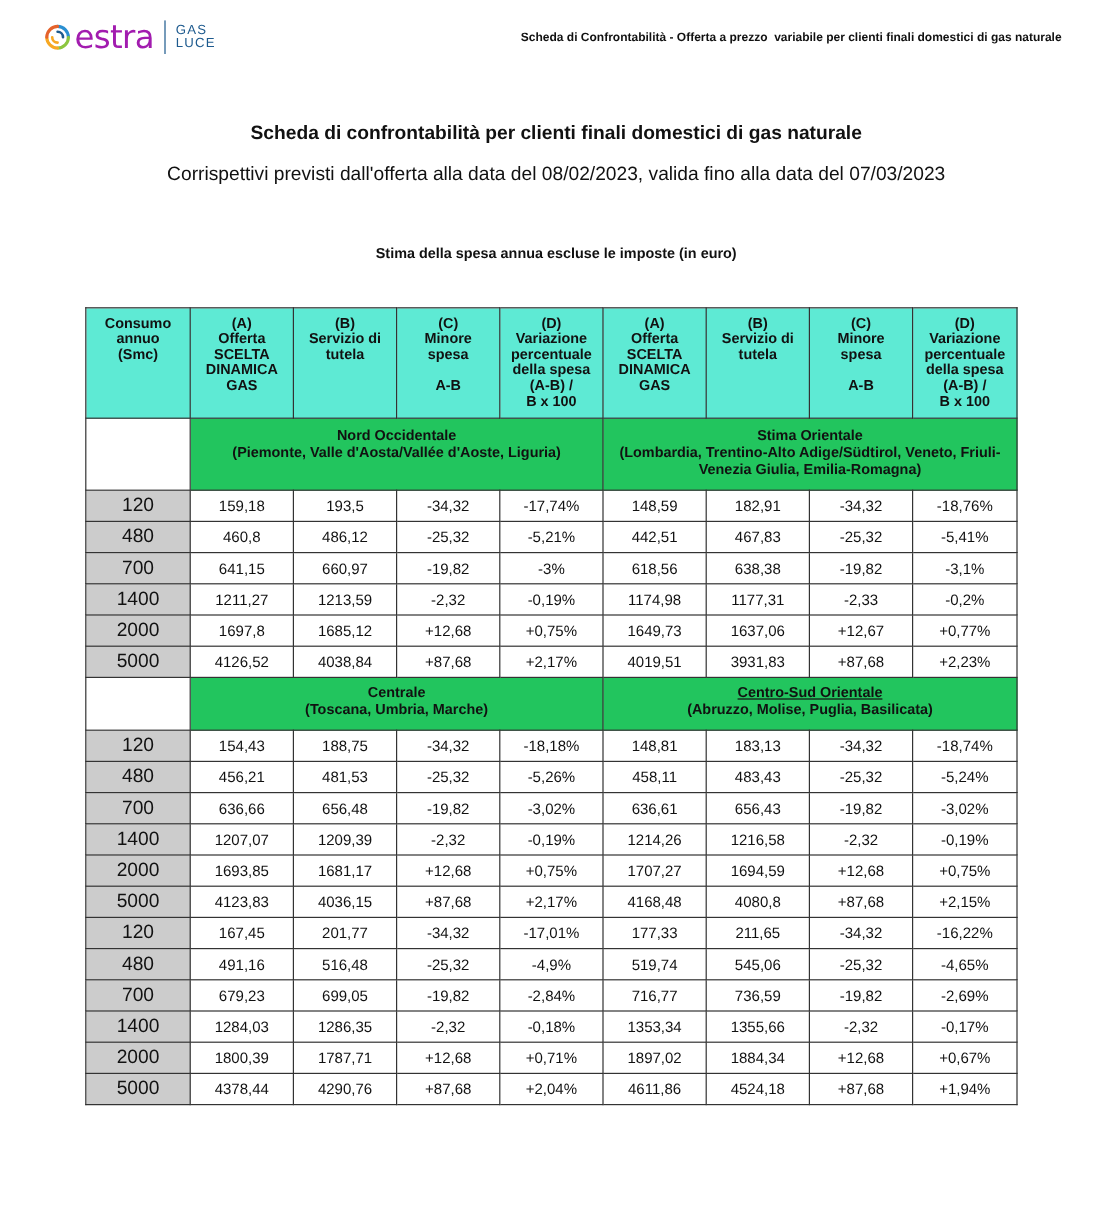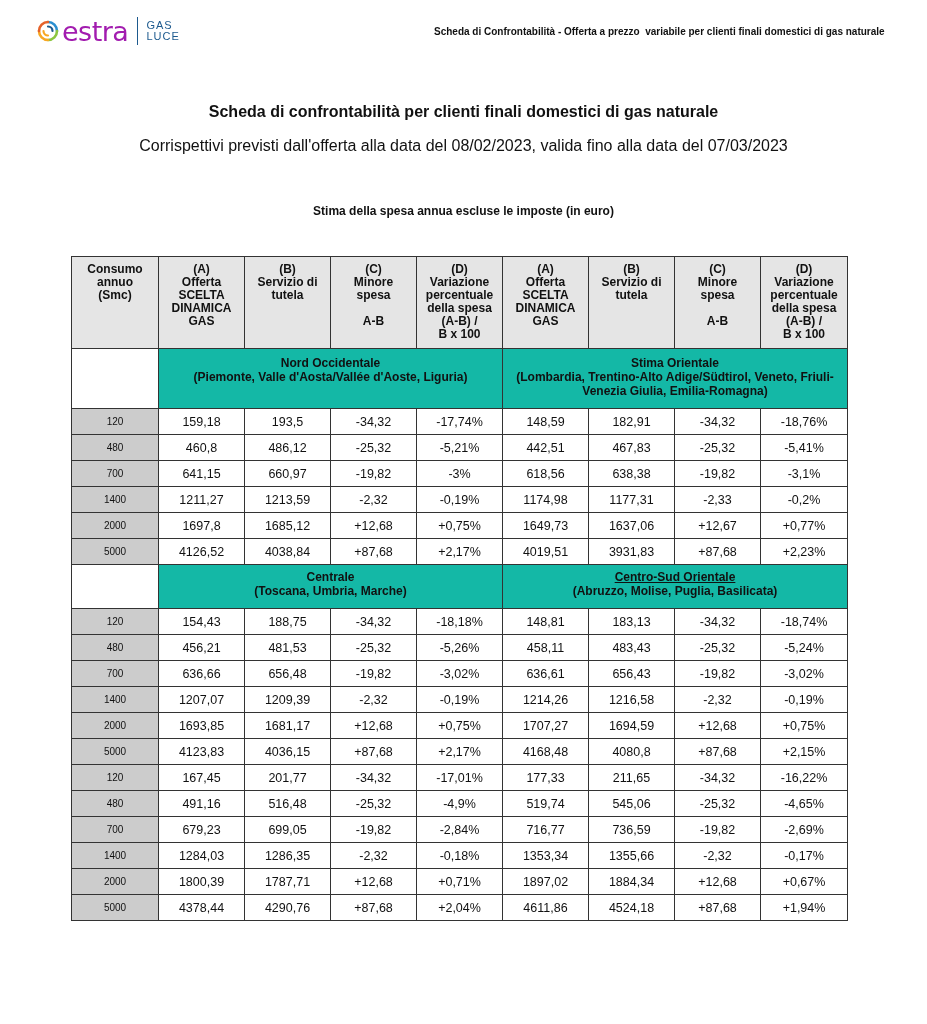--- a/index.html
+++ b/index.html
@@ -14,26 +14,26 @@
   .header-right { position: absolute; left: 434px; top: 26px; font-size: 10px; font-weight: bold; color: #111; white-space: pre; }
 
   .title { position: absolute; left: 0; width: 927px; text-align: center; }
   .t1 { top: 103px; font-size: 16px; font-weight: bold; }
   .t2 { top: 137px; font-size: 16px; }
   .t3 { top: 204px; font-size: 12px; font-weight: bold; }
 
   table.main { position: absolute; left: 71px; top: 256px; width: 776px; border-collapse: collapse; table-layout: fixed; font-size: 12px; }
   table.main td { border: 1px solid #333; text-align: center; padding: 0; }
   .cap { height: 38px; font-weight: bold; font-size: 12px; background: #fff; }
-  .hd { background: #e5e5e5; font-weight: bold; vertical-align: top; height: 85px; line-height: 13px; padding-top: 6px !important; font-size: 12px; }
+  .hd { background: #5eead4; font-weight: bold; vertical-align: top; height: 85px; line-height: 13px; padding-top: 6px !important; font-size: 12px; }
   .hd .sp { display: block; height: 13px; }
-  .reg { background: #14b8a6; font-weight: bold; height: 52px; line-height: 14px; font-size: 12px; vertical-align: top; padding-top: 7px !important; }
+  .reg { background: #22c55e; font-weight: bold; height: 52px; line-height: 14px; font-size: 12px; vertical-align: top; padding-top: 7px !important; }
   .reg.short { height: 38px; padding-top: 5px !important; }
   .blank { background: #fff; border-left: 1px solid #333; }
-  .cons { background: #cccccc; height: 25px; font-size: 10px; }
+  .cons { background: #cccccc; height: 25px; font-size: 16px; }
   .val { background: #fff; height: 25px; font-size: 12.5px; }
 </style>
 </head>
 <body>
 
 <div class="logo">
   <svg class="logo-mark" viewBox="0 0 24 24">
     <path d="M12 3 A9 9 0 0 1 21 12" stroke="#2a8fd1" stroke-width="2.6" fill="none" stroke-linecap="round"></path>
     <path d="M21 12 A9 9 0 0 1 12 21" stroke="#8cc63f" stroke-width="2.6" fill="none" stroke-linecap="round"></path>
     <path d="M12 21 A9 9 0 0 1 3 12" stroke="#f7a823" stroke-width="2.6" fill="none" stroke-linecap="round"></path>

